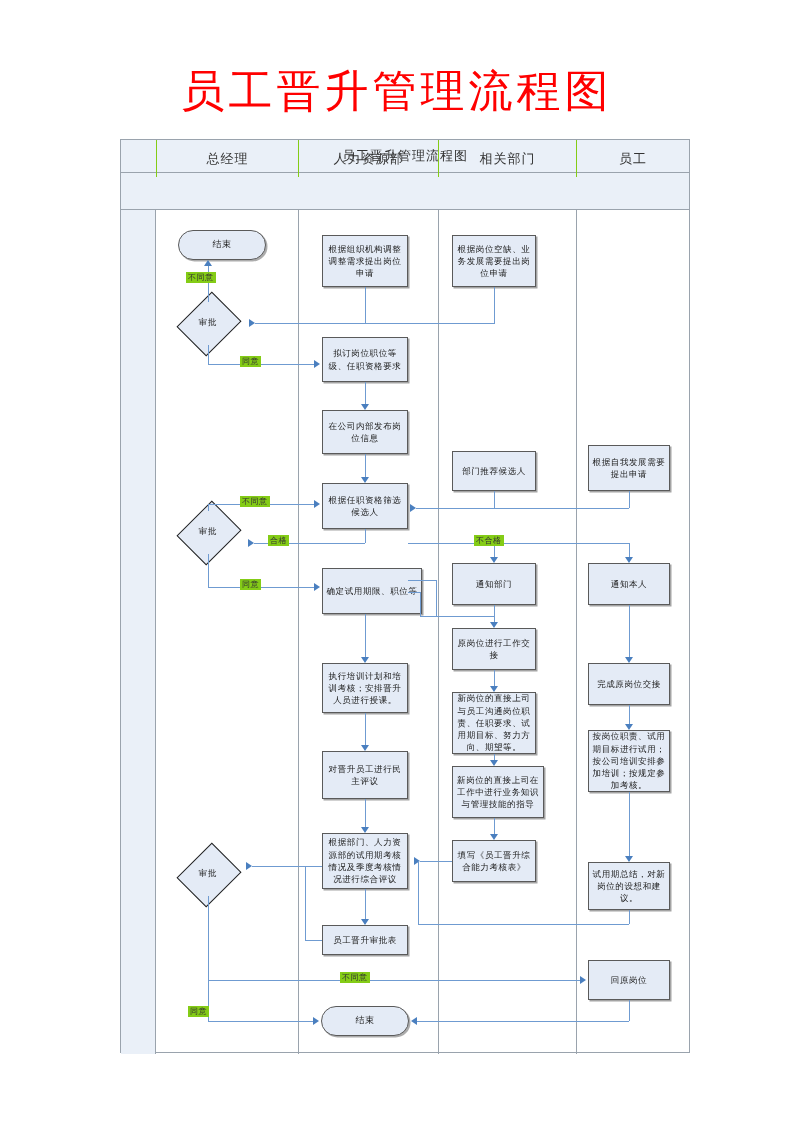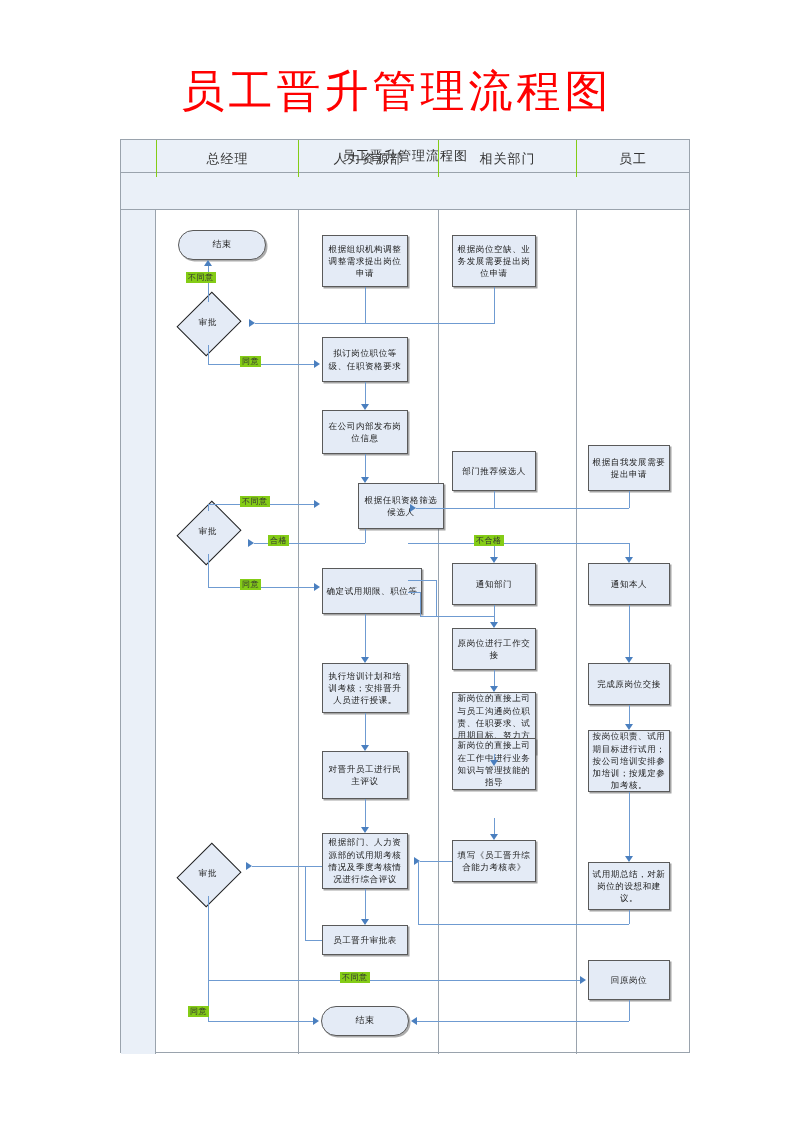--- a/index.html
+++ b/index.html
@@ -81,34 +81,34 @@
   </div>
 
   <div class="diamond" style="left:171px;top:852px;width:74px;height:44px;">
     <div class="dshape" style="left:17px;top:-2px;width:40px;height:48px;"></div>
     <div class="dlabel">审批</div>
   </div>
 
   <div class="node" style="left:322px;top:235px;width:86px;height:52px;">根据组织机构调整调整需求提出岗位申请</div>
   <div class="node" style="left:322px;top:337px;width:86px;height:45px;">拟订岗位职位等级、任职资格要求</div>
   <div class="node" style="left:322px;top:410px;width:86px;height:44px;">在公司内部发布岗位信息</div>
-  <div class="node" style="left:322px;top:483px;width:86px;height:46px;margin-left:36px;">根据任职资格筛选候选人</div>
+  <div class="node" style="left:322px;top:483px;width:86px;height:46px;">根据任职资格筛选候选人</div>
   <div class="node" style="left:322px;top:568px;width:100px;height:46px;">确定试用期限、职位等</div>
   <div class="node" style="left:322px;top:663px;width:86px;height:50px;">执行培训计划和培训考核；安排晋升人员进行授课。</div>
   <div class="node" style="left:322px;top:751px;width:86px;height:48px;">对晋升员工进行民主评议</div>
   <div class="node" style="left:322px;top:833px;width:86px;height:56px;text-align:center;">根据部门、人力资源部的试用期考核情况及季度考核情况进行综合评议</div>
   <div class="node" style="left:322px;top:925px;width:86px;height:30px;">员工晋升审批表</div>
   <div class="node term" style="left:321px;top:1006px;width:88px;height:30px;">结束</div>
 
   <div class="node" style="left:452px;top:235px;width:84px;height:52px;">根据岗位空缺、业务发展需要提出岗位申请</div>
   <div class="node" style="left:452px;top:451px;width:84px;height:40px;">部门推荐候选人</div>
   <div class="node" style="left:452px;top:563px;width:84px;height:42px;">通知部门</div>
   <div class="node" style="left:452px;top:628px;width:84px;height:42px;">原岗位进行工作交接</div>
   <div class="node" style="left:452px;top:692px;width:84px;height:62px;">新岗位的直接上司与员工沟通岗位职责、任职要求、试用期目标、努力方向、期望等。</div>
-  <div class="node" style="left:452px;top:738px;width:84px;height:52px;">新岗位的直接上司在工作中进行业务知识与管理技能的指导</div>
+  <div class="node" style="left:452px;top:766px;width:92px;height:52px;">新岗位的直接上司在工作中进行业务知识与管理技能的指导</div>
   <div class="node" style="left:452px;top:840px;width:84px;height:42px;">填写《员工晋升综合能力考核表》</div>
 
   <div class="node" style="left:588px;top:445px;width:82px;height:46px;">根据自我发展需要提出申请</div>
   <div class="node" style="left:588px;top:563px;width:82px;height:42px;">通知本人</div>
   <div class="node" style="left:588px;top:663px;width:82px;height:42px;">完成原岗位交接</div>
   <div class="node" style="left:588px;top:730px;width:82px;height:62px;">按岗位职责、试用期目标进行试用；按公司培训安排参加培训；按规定参加考核。</div>
   <div class="node" style="left:588px;top:862px;width:82px;height:48px;">试用期总结，对新岗位的设想和建议。</div>
   <div class="node" style="left:588px;top:960px;width:82px;height:40px;">回原岗位</div>
 
   <div class="ln lv" style="left:494px;top:287px;height:37px;"></div>

